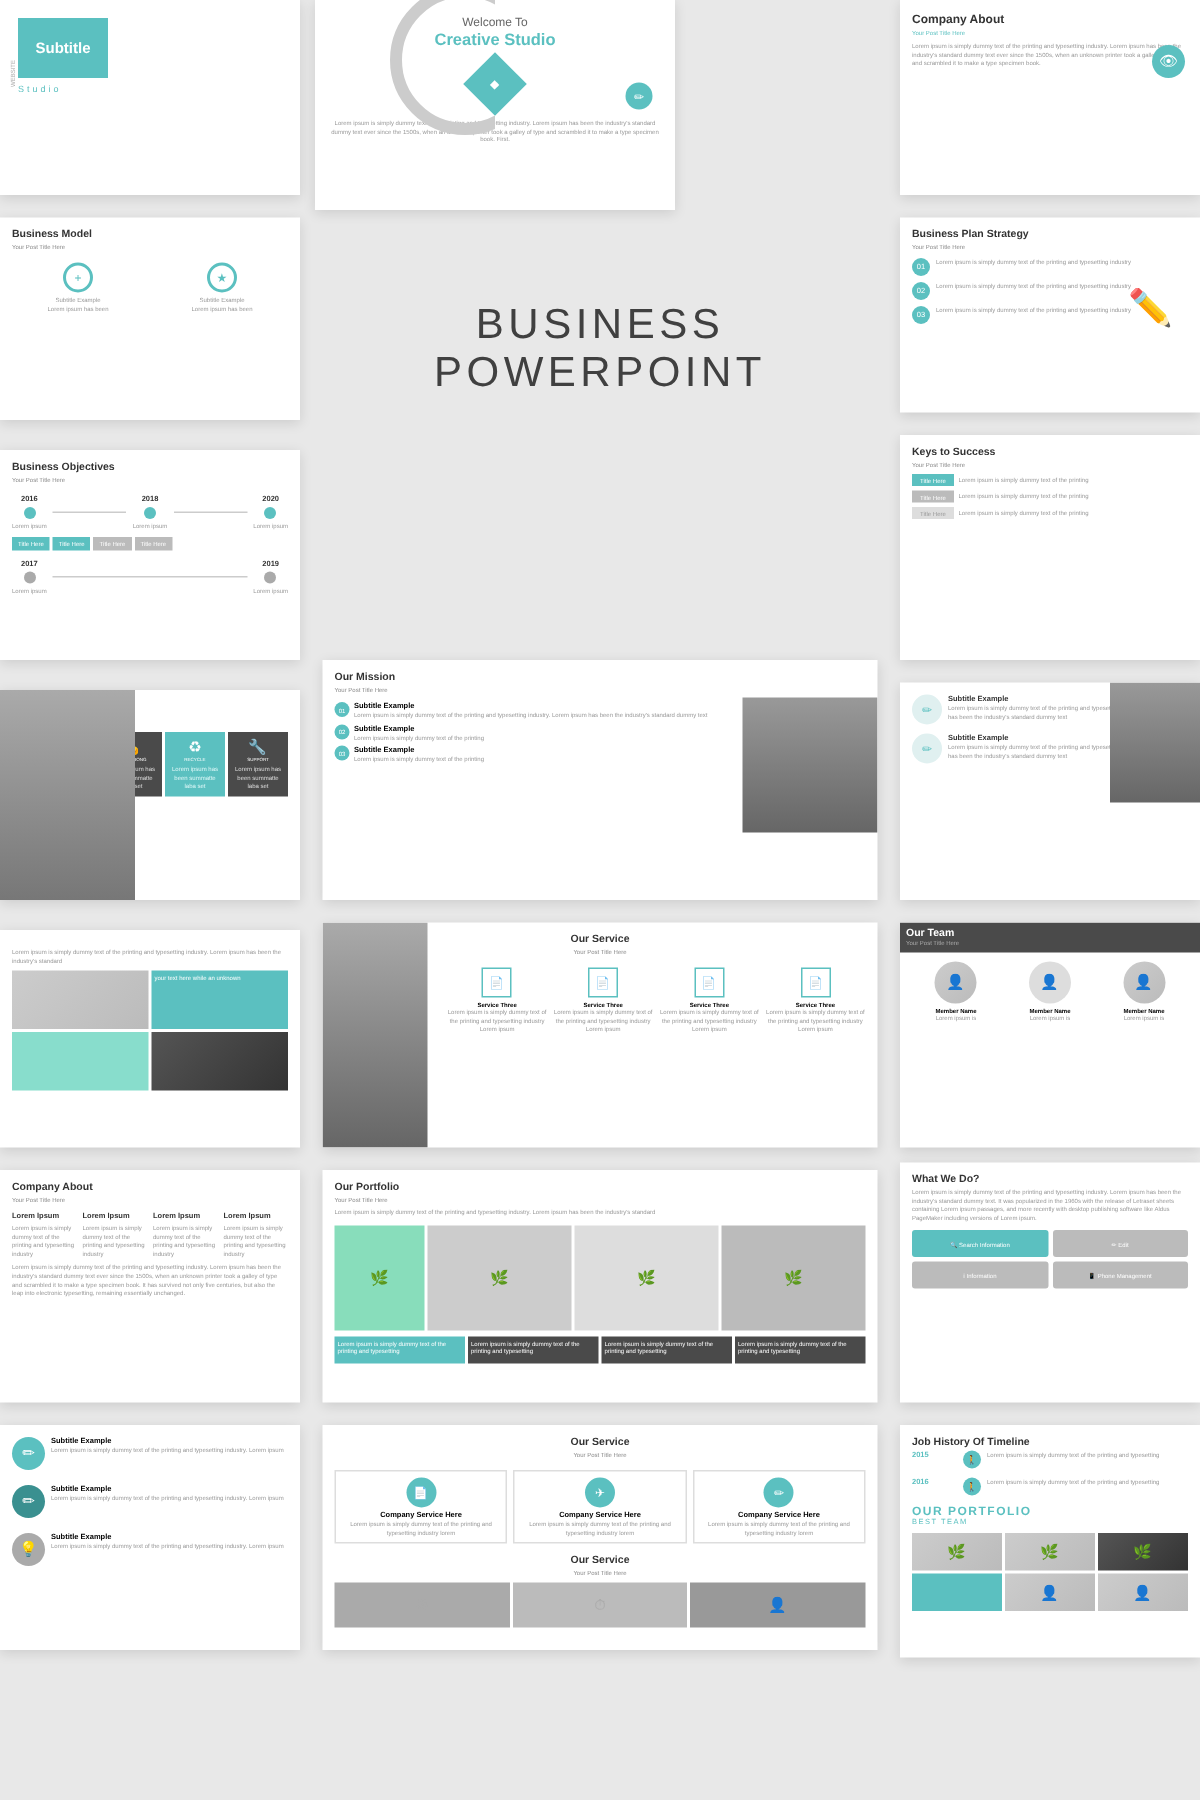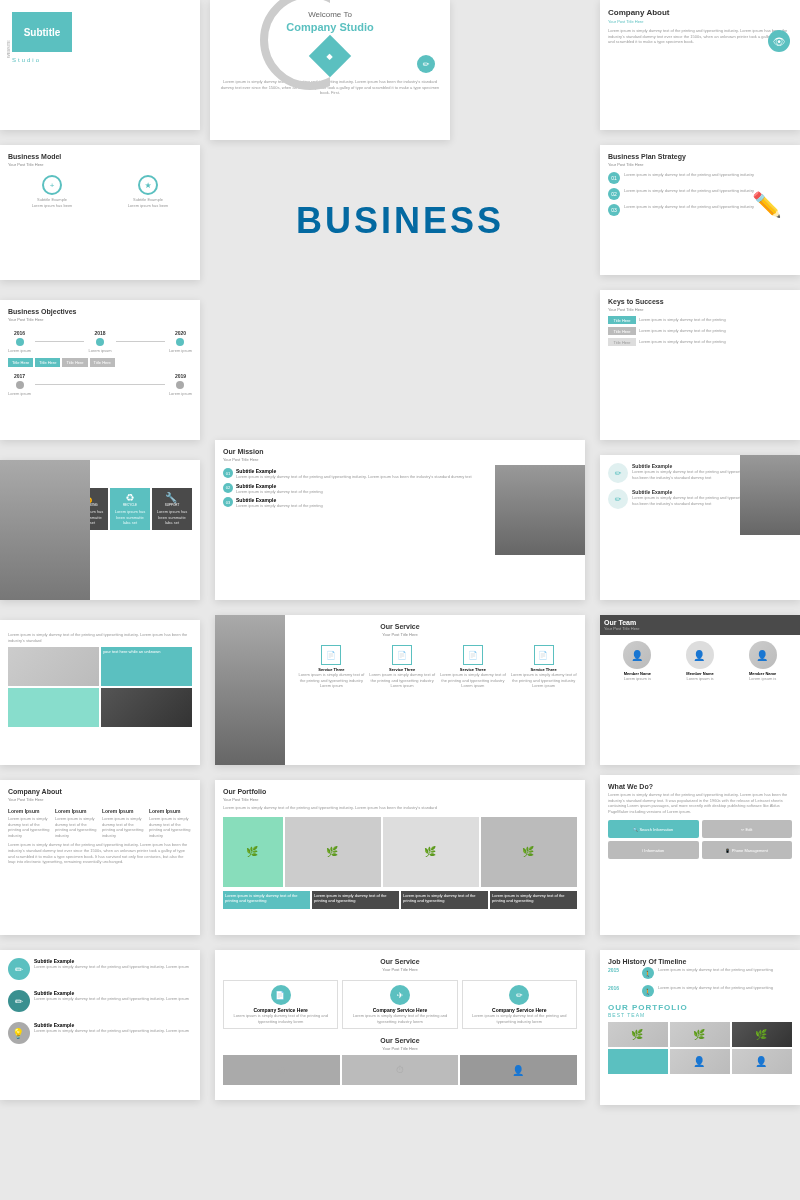--- a/index.html
+++ b/index.html
@@ -22,24 +22,24 @@
     
     .center-title {
       position: absolute;
       top: 200px;
       left: 230px;
       width: 340px;
       text-align: center;
       z-index: 10;
     }
     .center-title h1 {
-      font-size: 36px;
-      font-weight: 700;
+      font-size: 28px;
+      font-weight: 400;
       letter-spacing: 3px;
-      color: #0369a1;
+      color: #404040;
       line-height: 1.15;
       text-transform: uppercase;
     }
 
     
     .slide-card {
       position: absolute;
       background: #fff;
       overflow: hidden;
       box-shadow: 0 2px 8px rgba(0,0,0,0.12);
@@ -699,39 +699,39 @@
     }
   </style>
 </head>
 <body>
 
 <div class="main-container">
 
   <div class="center-title">
     <h1>
       <span>BUSINESS</span><br>
-      <br>
+      <span>POWERPOINT</span><br>
     </h1>
   </div>
 
   <div class="slide-card card-top-left">
     <div class="creative-logo">
       <span class="vertical-text">WEBSITE</span>
       <div class="logo-box">
         <span class="logo-text">Subtitle</span>
       </div>
       <span class="logo-sub">Studio</span>
     </div>
   </div>
 
   <div class="slide-card card-top-center">
     <div class="welcome-card">
       <div class="wt">Welcome To</div>
       <div class="cs">
-        <span class="teal">Company Studio</span>
+        <span class="teal">Creative Studio</span>
       </div>
       <div class="diamond">
         <div class="diamond-inner">◆</div>
       </div>
       <div class="lorem-text">Lorem ipsum is simply dummy text of the printing and typesetting industry. Lorem ipsum has been the industry's standard dummy text ever since the 1500s, when an unknown printer took a galley of type and scrambled it to make a type specimen book. First.</div>
       <div class="pencil-icon">✏</div>
     </div>
 
     <div class="wheel-img">
       <div class="wheel-circle"></div>

